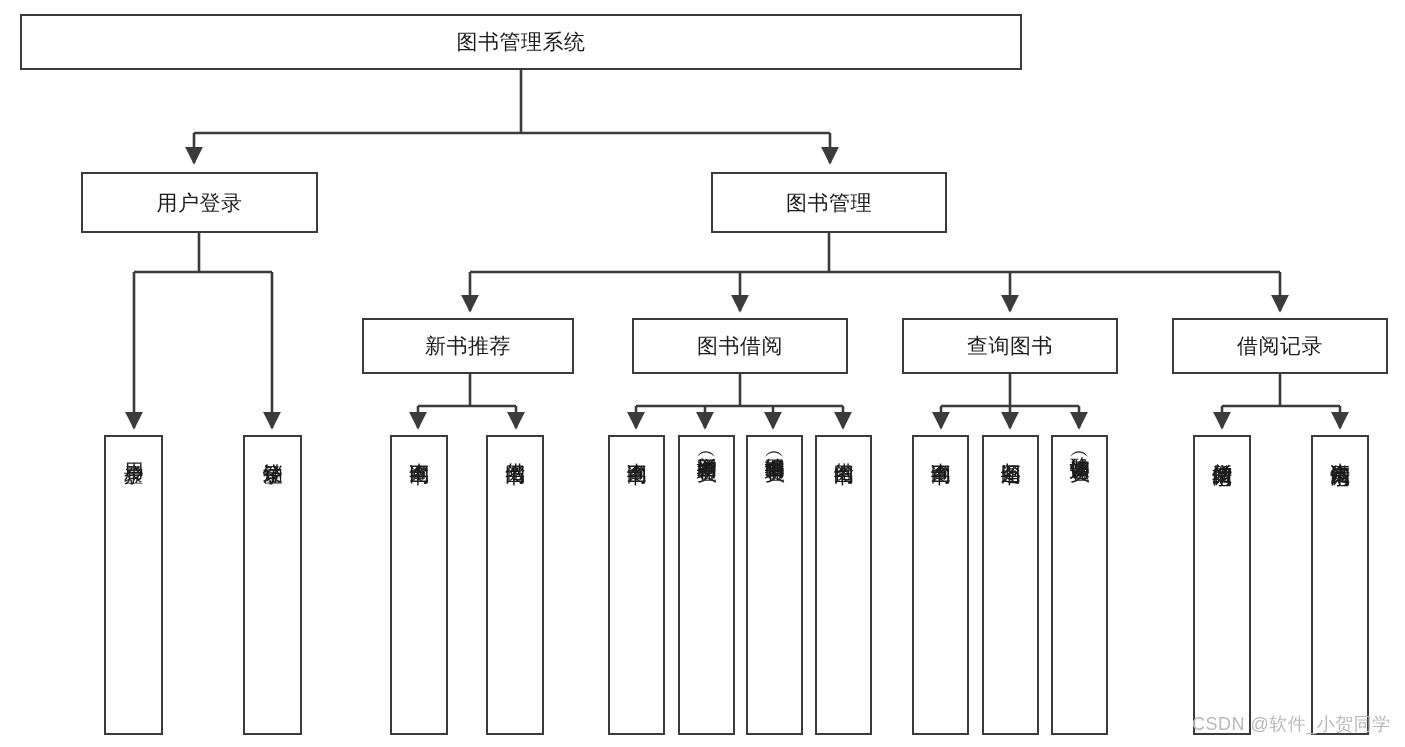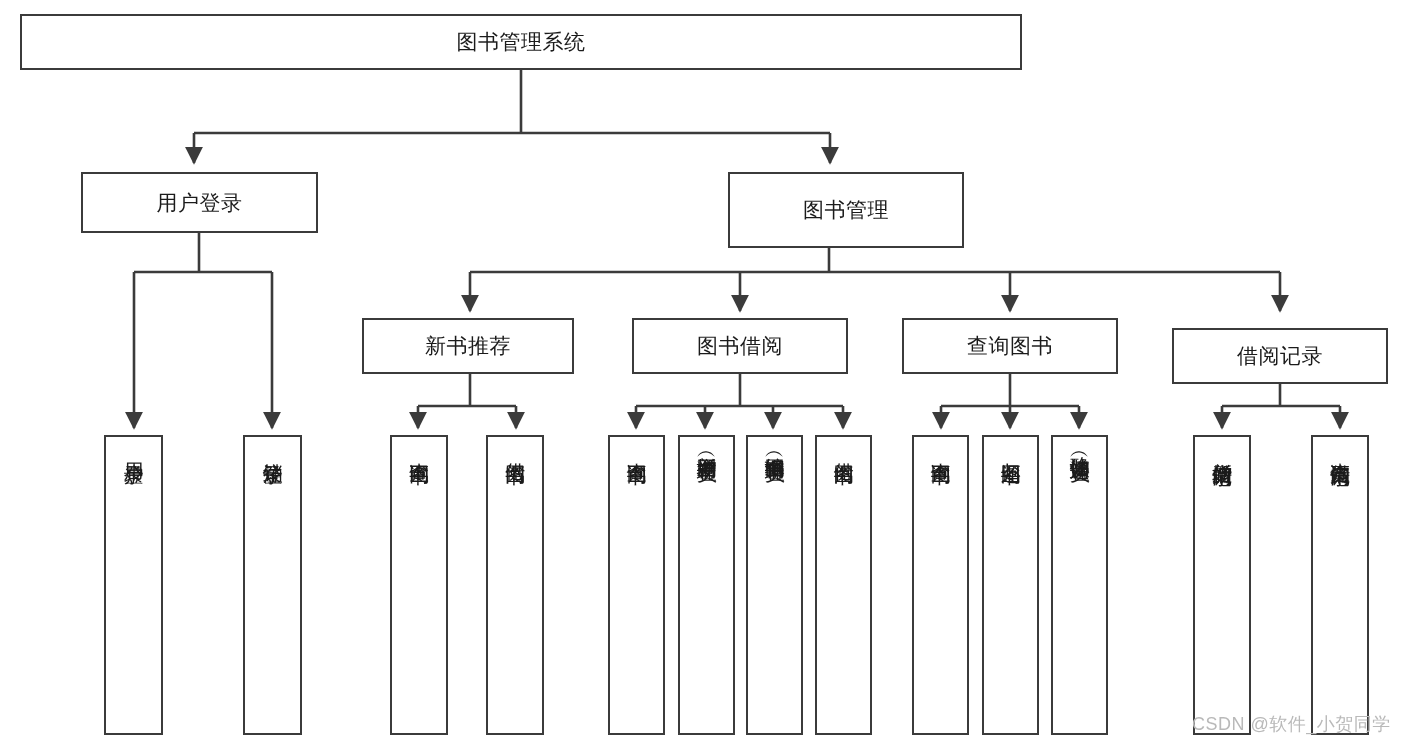--- a/index.html
+++ b/index.html
@@ -124,34 +124,34 @@
     </g>
   </svg>
 
   <div class="node horiz" style="left:20px; top:14px; width:1002px; height:56px;">
     <span>图书管理系统</span>
   </div>
 
   <div class="node horiz" style="left:81px; top:172px; width:237px; height:61px;">
     <span>用户登录</span>
   </div>
-  <div class="node horiz" style="left:728px; top:172px; width:236px; height:76px;">
+  <div class="node horiz" style="left:711px; top:172px; width:236px; height:61px;">
     <span>图书管理</span>
   </div>
 
   <div class="node horiz" style="left:362px; top:318px; width:212px; height:56px;">
     <span>新书推荐</span>
   </div>
   <div class="node horiz" style="left:632px; top:318px; width:216px; height:56px;">
     <span>图书借阅</span>
   </div>
   <div class="node horiz" style="left:902px; top:318px; width:216px; height:56px;">
     <span>查询图书</span>
   </div>
-  <div class="node horiz" style="left:1172px; top:328px; width:216px; height:56px;">
+  <div class="node horiz" style="left:1172px; top:318px; width:216px; height:56px;">
     <span>借阅记录</span>
   </div>
 
   <div class="node vert" style="left:104px; top:435px; width:59px; height:300px;">
     <span class="vtext">用户登录</span>
   </div>
   <div class="node vert" style="left:243px; top:435px; width:59px; height:300px;">
     <span class="vtext">注销登录</span>
   </div>
 

